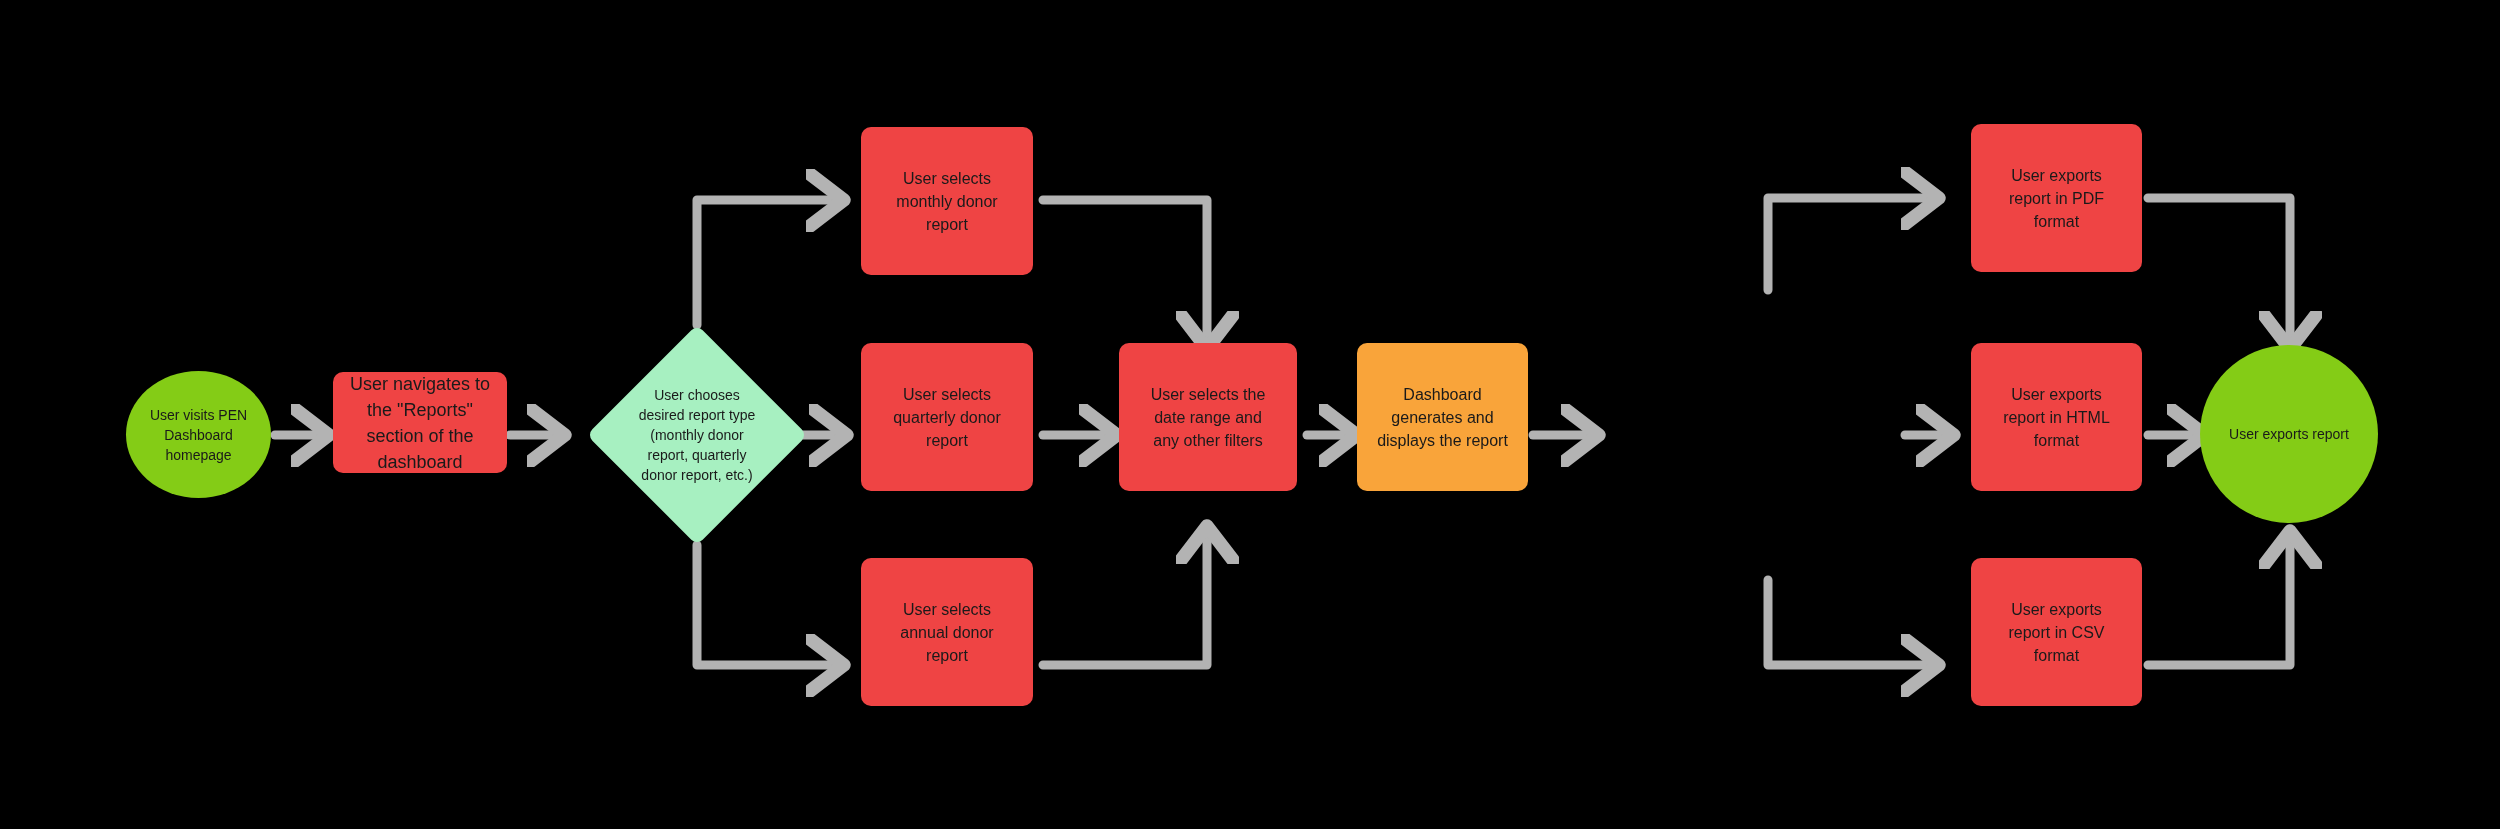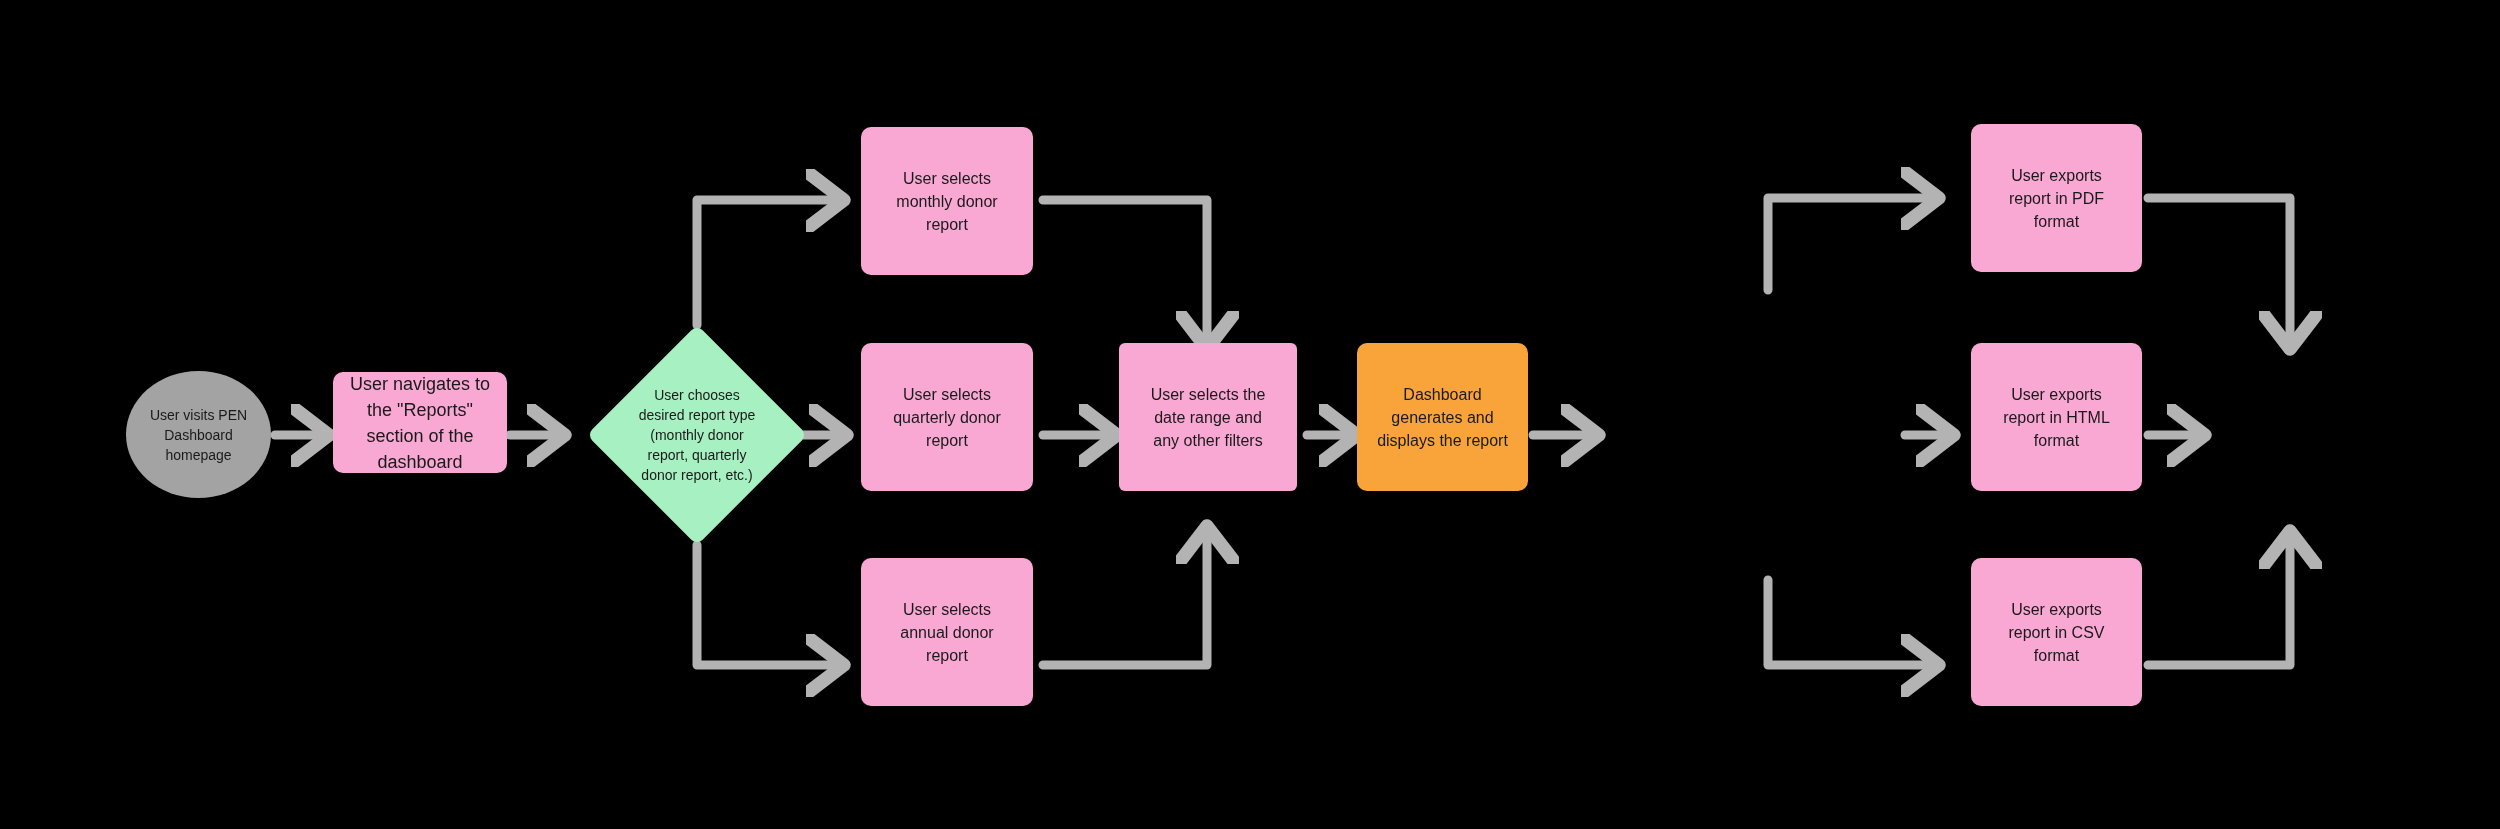--- a/index.html
+++ b/index.html
@@ -37,25 +37,25 @@
     box-sizing: border-box;
     z-index: 2;
   }
   .node .label {
     display: block;
     width: 100%;
     white-space: pre-line;
   }
   .node-terminal {
     border-radius: 50%;
-    background: #a3a3a3;
+    background: #84cc16;
   }
   .node-process {
     border-radius: 10px;
-    background: #f9a8d4;
+    background: #ef4444;
   }
   .node-highlight {
     border-radius: 10px;
     background: #f9a43a;
   }
   .node-decision {
     background: transparent;
   }
   .node-decision .diamond-shape {
     position: absolute;
@@ -156,21 +156,21 @@
 quarterly donor
 report</span>
   </div>
 
   <div class="node node-process t-sm" style="left:861px; top:558px; width:172px; height:148px;">
     <span class="label">User selects
 annual donor
 report</span>
   </div>
 
-  <div class="node node-process t-sm" style="left:1119px; top:343px; width:178px; height:148px;border-radius:6px;">
+  <div class="node node-process t-sm" style="left:1119px; top:343px; width:178px; height:148px;">
     <span class="label">User selects the
 date range and
 any other filters</span>
   </div>
 
   <div class="node node-highlight t-sm" style="left:1357px; top:343px; width:171px; height:148px;">
     <span class="label">Dashboard
 generates and
 displays the report</span>
   </div>
@@ -187,14 +187,17 @@
 report in HTML
 format</span>
   </div>
 
   <div class="node node-process t-sm" style="left:1971px; top:558px; width:171px; height:148px;">
     <span class="label">User exports
 report in CSV
 format</span>
   </div>
 
+  <div class="node node-terminal t-xs" style="left:2200px; top:345px; width:178px; height:178px;">
+    <span class="label">User exports report</span>
+  </div>
 
 </div>
 
 </body></html>

